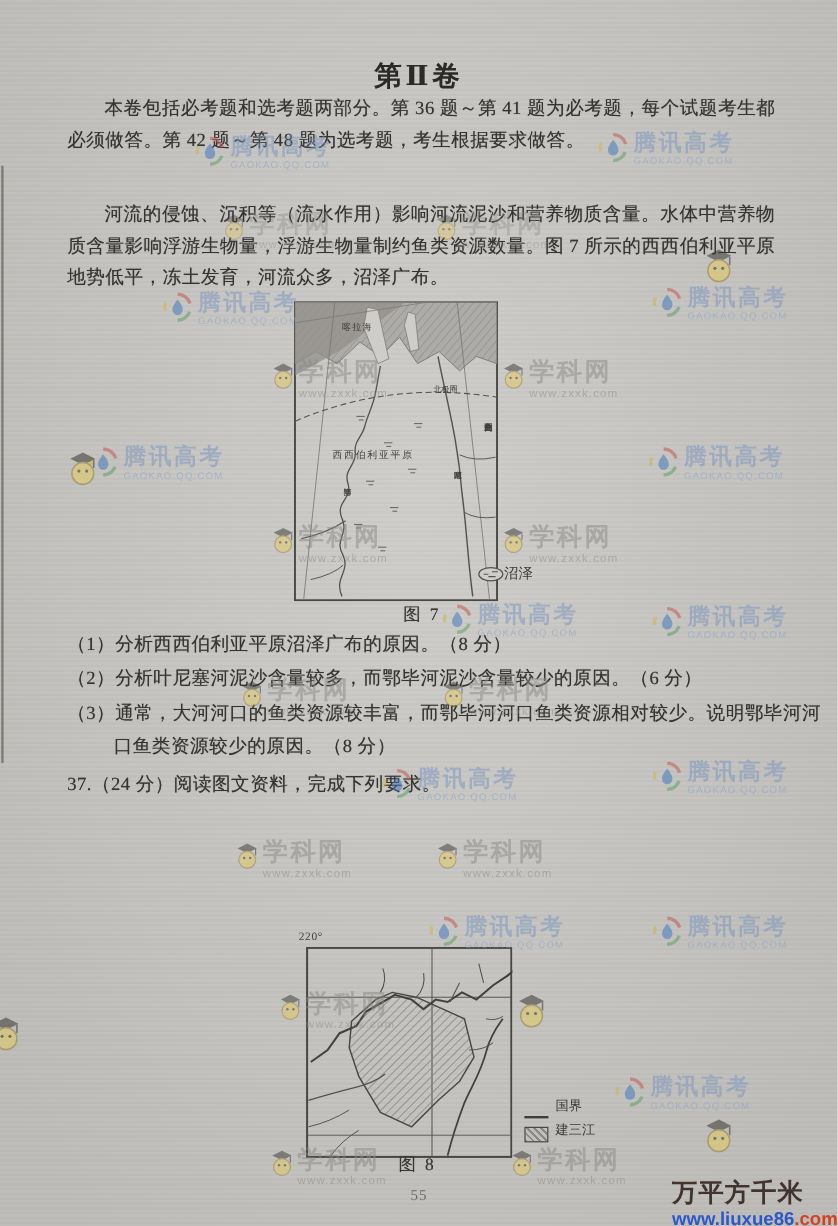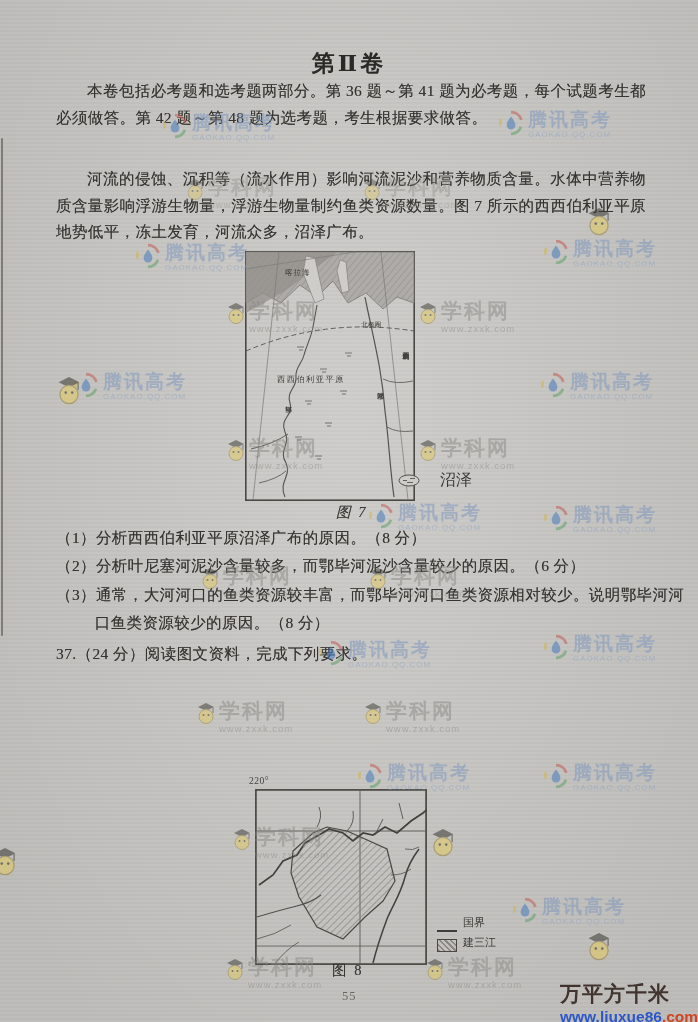--- a/index.html
+++ b/index.html
@@ -23,21 +23,21 @@
   
   .wm-tx{display:flex;align-items:flex-start;gap:4px;opacity:.52;pointer-events:none;}
   .wm-tx .txt{line-height:1;}
   .wm-tx .nm{font-family:"Liberation Sans",sans-serif;font-size:19px;font-weight:bold;color:#7d95bd;letter-spacing:2px;}
   .wm-tx .sub{font-family:"Liberation Sans",sans-serif;font-size:8px;color:#8aa0c4;letter-spacing:1px;margin-top:2px;}
   .wm-zx{display:flex;align-items:flex-start;gap:3px;opacity:.5;pointer-events:none;}
   .wm-zx .nm{font-family:"Liberation Sans",sans-serif;font-size:21px;font-weight:bold;color:#8d8a85;letter-spacing:2px;line-height:1;}
   .wm-zx .sub{font-family:"Liberation Sans",sans-serif;font-size:9.5px;color:#8d8a85;letter-spacing:1px;margin-top:2px;}
   .owl-solo{opacity:.55;pointer-events:none;}
   
-  .f7legend{display:flex;align-items:center;gap:20px;font-size:16px;color:#3c3a36;}
+  .f7legend{display:flex;align-items:center;gap:0;font-size:12px;color:#3c3a36;}
   
   .f8legend{font-size:11px;color:#3a3834;line-height:20px;}
   .f8legend .row{display:flex;align-items:flex-end;gap:6px;}
   .sw-line{display:inline-block;width:20px;height:0;border-top:2px solid #3f3d39;}
   .sw-hatch{display:inline-block;width:18px;height:11px;border:1px solid #4a4844;background:repeating-linear-gradient(45deg,#8b8884 0 1.5px,transparent 1.5px 4px);}
   .gridlabel{font-size:9.5px;color:#44423e;letter-spacing:.5px;}
   .footer-site{font-size:21px;font-weight:bold;color:#41342e;font-family:"Liberation Serif",serif;letter-spacing:1px;}
   .footer-url{font-size:15.5px;font-weight:bold;font-family:"Liberation Sans",sans-serif;color:#2b57c8;}
   .footer-url .suffix{color:#cf4422;}
   svg text{font-family:"Liberation Sans","DejaVu Sans",sans-serif;fill:#413f3b;}
@@ -98,21 +98,21 @@
     </svg>
   </div>
 
   <div class="abs f7legend" style="left:398px;top:470px;">
     <svg width="22" height="13" viewBox="0 0 22 13">
       <ellipse cx="11" cy="6.5" rx="10" ry="5.5" fill="#cfcdca" stroke="#56534f" stroke-width="1"></ellipse>
       <path d="M5,6.5 h4 M12,4.5 h5 M9,8.5 h6" stroke="#56534f" stroke-width="0.9"></path>
     </svg>
     <span>沼泽</span>
   </div>
-  <div class="abs figcap" style="left:336px;top:503px;font-style:italic;">图 7</div>
+  <div class="abs figcap" style="left:336px;top:503px;">图 7</div>
 
   <div class="abs qitem" style="top:524px;">（1）分析西西伯利亚平原沼泽广布的原因。（8 分）</div>
   <div class="abs qitem" style="top:552px;">（2）分析叶尼塞河泥沙含量较多，而鄂毕河泥沙含量较少的原因。（6 分）</div>
   <div class="abs qitem" style="top:581px;">（3）通常，大河河口的鱼类资源较丰富，而鄂毕河河口鱼类资源相对较少。说明鄂毕河河口鱼类资源较少的原因。（8 分）</div>
 
   <div class="abs qhead" style="top:641px;">37.（24 分）阅读图文资料，完成下列要求。</div>
 
   <div class="abs gridlabel" style="left:249px;top:776px;">220°</div>
   <div class="abs" style="left:255px;top:789px;">
     <svg width="172" height="176" viewBox="0 0 172 176">

